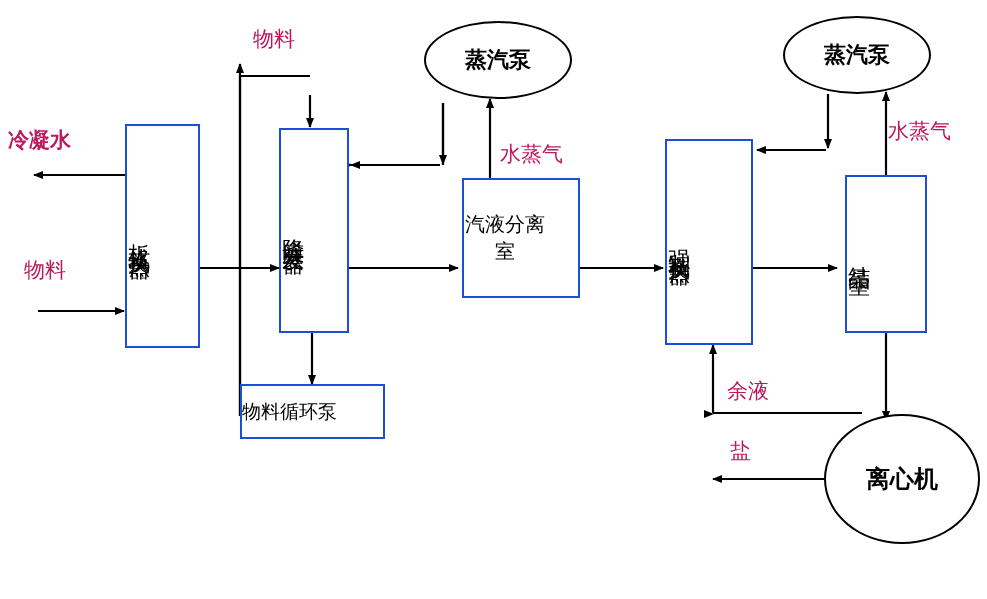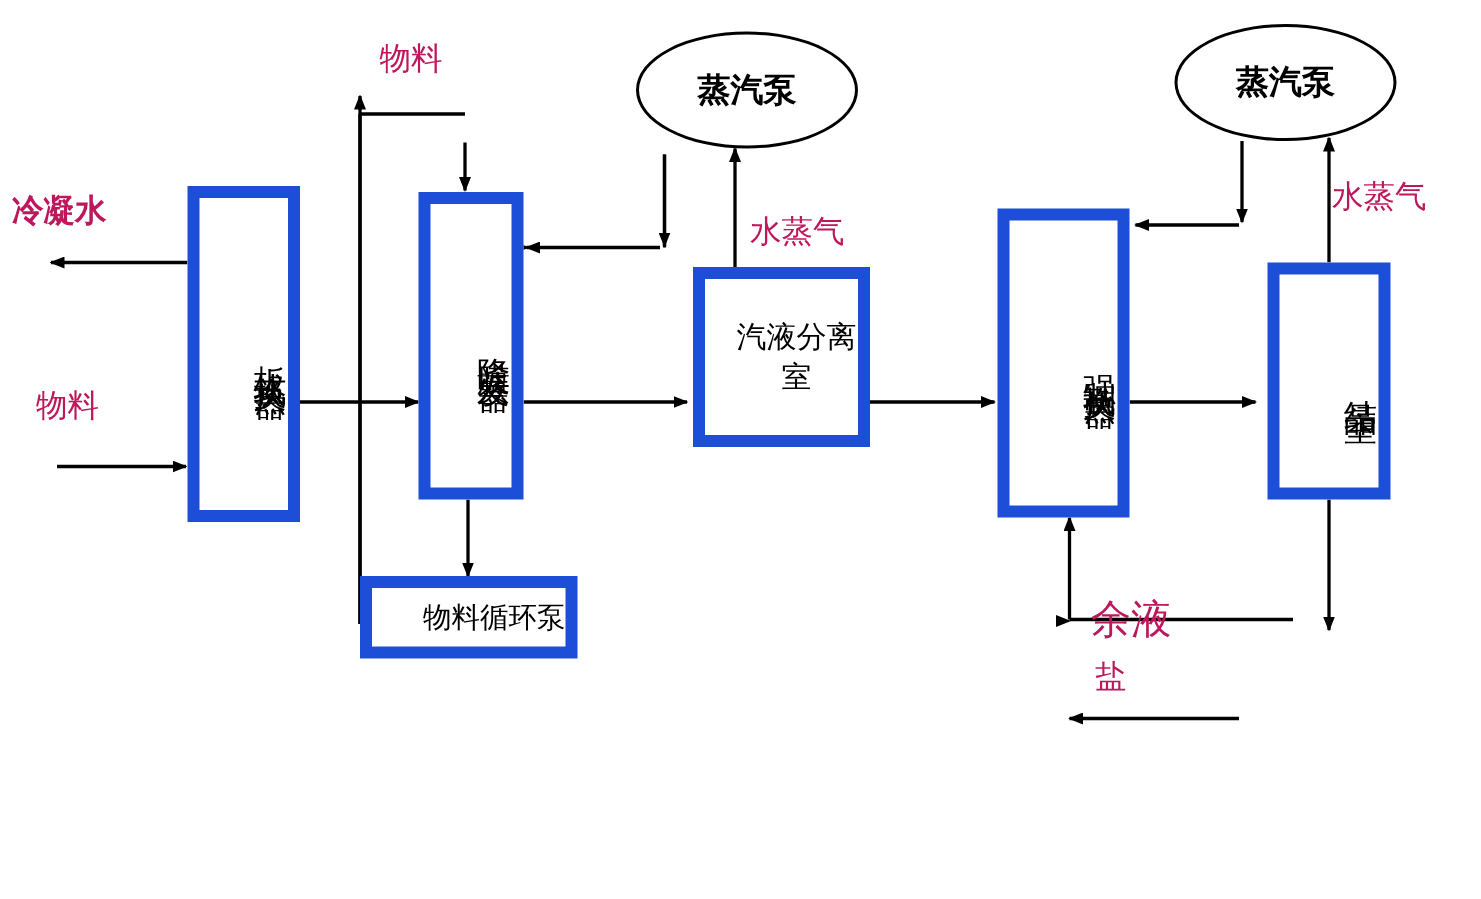--- a/index.html
+++ b/index.html
@@ -18,26 +18,26 @@
   svg.edges {
     position: absolute;
     left: 0;
     top: 0;
     width: 987px;
     height: 599px;
     pointer-events: none;
   }
   .box {
     position: absolute;
-    border: 8px solid #1d4ed8;
+    border: 2px solid #1d4ed8;
     background: #fff;
     box-sizing: border-box;
     display: flex;
     align-items: center;
-    justify-content: flex-end;
+    justify-content: flex-start;
     text-align: center;
     color: #000;
   }
   .vtext {
     writing-mode: vertical-rl;
     text-orientation: upright;
     letter-spacing: 4px;
     line-height: 1.15;
   }
   .ellipse {
@@ -148,28 +148,31 @@
   </div>
 
   <div class="box" style="left:845px; top:175px; width:82px; height:158px; font-size:22px;">
     <span class="vtext">结晶室</span>
   </div>
 
   <div class="ellipse" style="left:783px; top:16px; width:148px; height:78px; font-size:22px;">
     <span>蒸汽泵</span>
   </div>
 
+  <div class="ellipse" style="left:824px; top:414px; width:156px; height:130px; font-size:24px;">
+    <span>离心机</span>
+  </div>
 
   <div class="label" style="left:8px; top:126px; font-size:21px;font-weight:bold;">冷凝水</div>
 
   <div class="label" style="left:24px; top:256px; font-size:21px;">物料</div>
 
   <div class="label" style="left:253px; top:25px; font-size:21px;">物料</div>
 
   <div class="label" style="left:500px; top:140px; font-size:21px;">水蒸气</div>
 
   <div class="label" style="left:888px; top:117px; font-size:21px;">水蒸气</div>
 
-  <div class="label" style="left:727px; top:395px; font-size:27px;">余液</div>
+  <div class="label" style="left:727px; top:377px; font-size:21px;">余液</div>
 
   <div class="label" style="left:730px; top:437px; font-size:21px;">盐</div>
 
 </div>
 
 </body></html>

